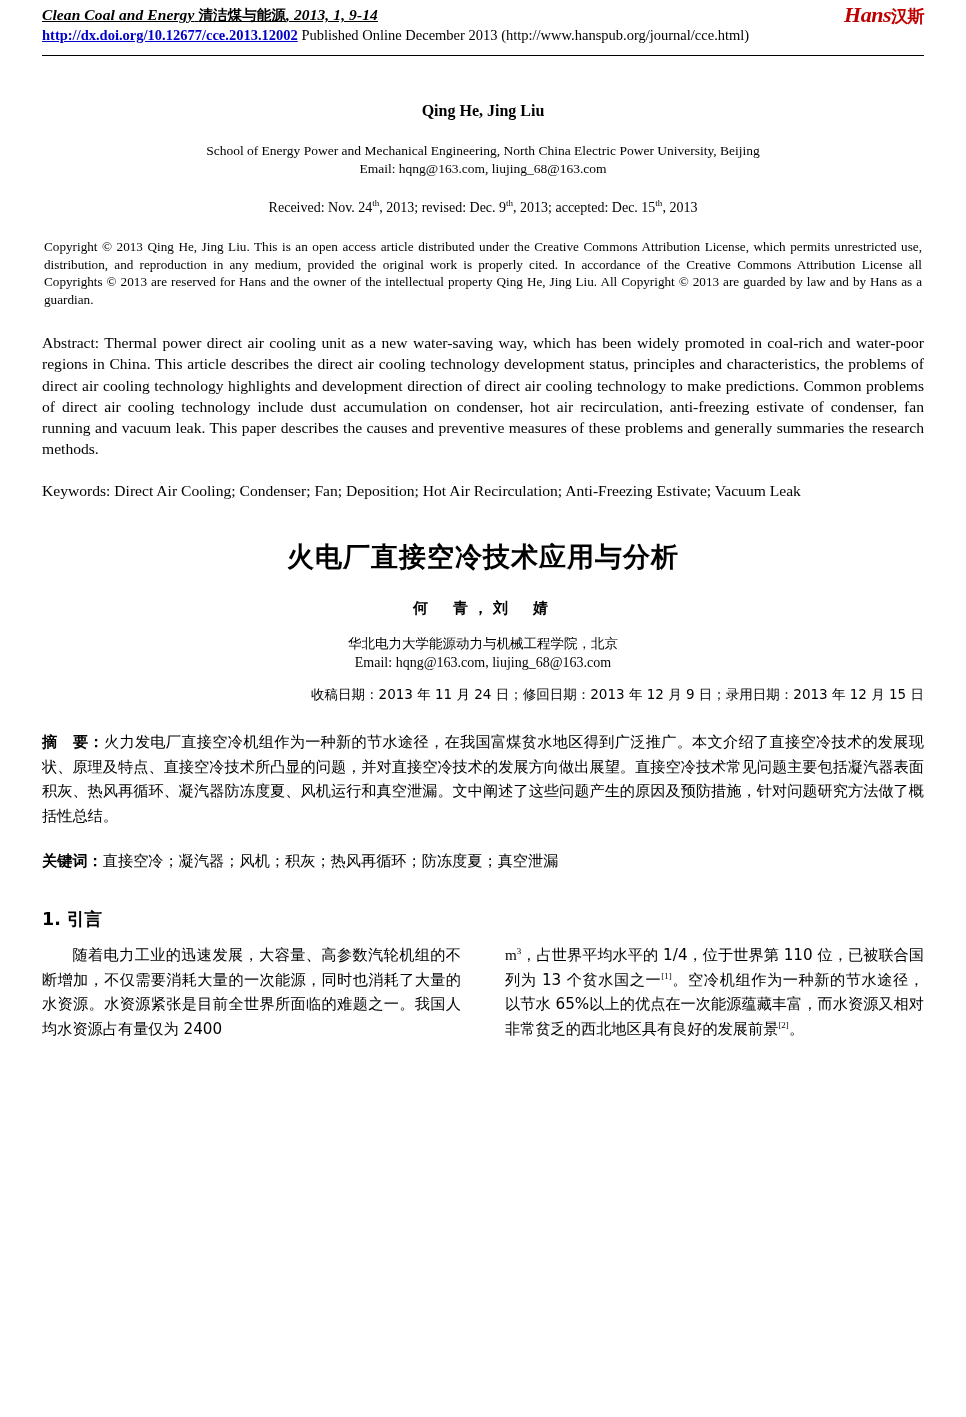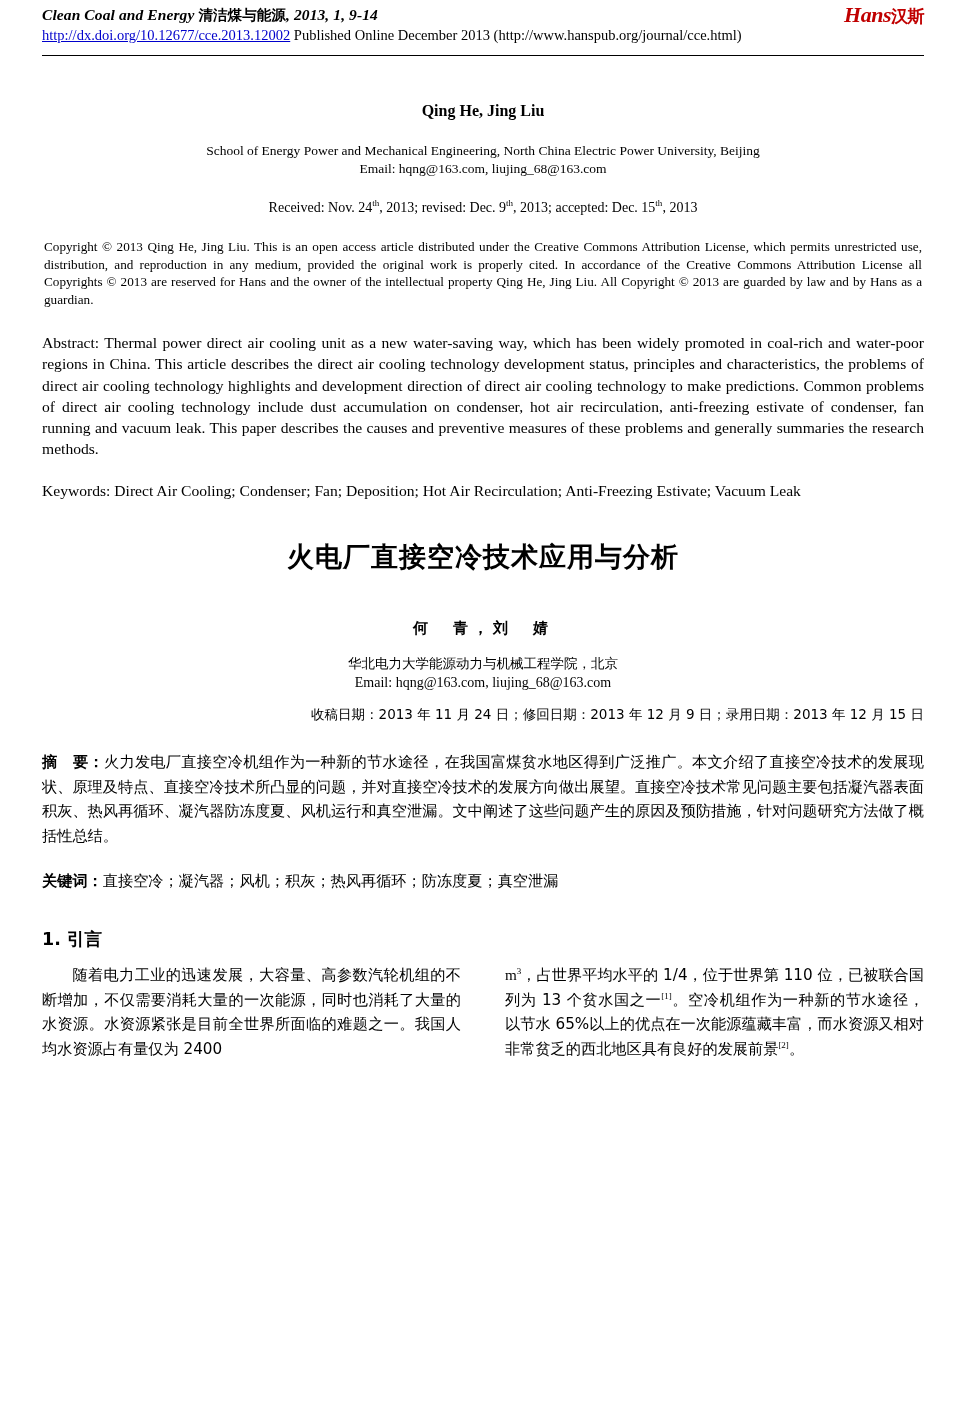--- a/index.html
+++ b/index.html
@@ -27,37 +27,39 @@
   .header {
     position: relative;
     padding-top: 6px;
     height: 46px;
   }
   .journal-line {
     font-size: 15.5px;
     font-weight: bold;
     font-style: italic;
     letter-spacing: 0.1px;
+    text-decoration: underline;
   }
   .journal-line .cn {
     font-family: "DejaVu Sans", sans-serif;
     font-style: normal;
     font-weight: bold;
     font-size: 14.5px;
   }
   .journal-line .vol {
     font-style: italic;
   }
   .doi-line {
     font-size: 14.5px;
     margin-top: 2px;
   }
   .doi-link {
     color: #0000cc;
     text-decoration: underline;
+    font-weight: bold;
   }
   .pub-info {
     font-style: normal;
   }
   .logo {
     position: absolute;
     right: 0;
     top: 2px;
     font-size: 22px;
     font-weight: bold;
@@ -135,21 +137,21 @@
     font-weight: bold;
     letter-spacing: 1px;
     margin-top: 38px;
   }
   .authors-cn {
     text-align: center;
     font-family: "DejaVu Sans", sans-serif;
     font-size: 15px;
     font-weight: bold;
     letter-spacing: 5px;
-    margin-top: 44px;
+    margin-top: 24px;
   }
   .affil-cn {
     text-align: center;
     font-family: "DejaVu Sans", sans-serif;
     font-size: 13.5px;
     line-height: 1.4;
     margin-top: 16px;
   }
   .affil-cn .email {
     font-family: "Liberation Serif", serif;

